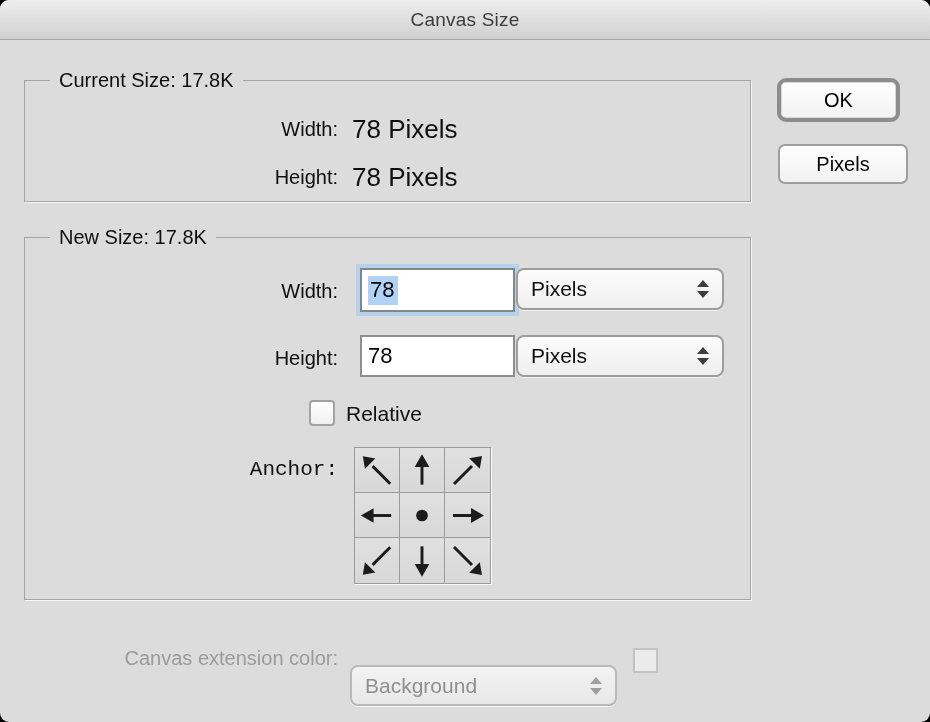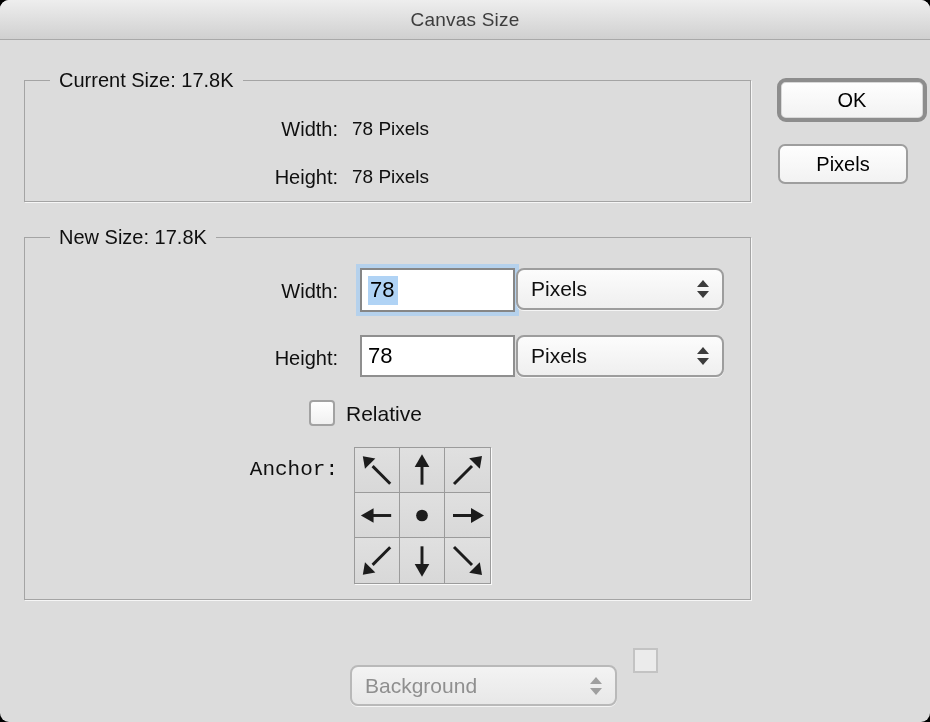--- a/index.html
+++ b/index.html
@@ -21,21 +21,21 @@
     box-shadow:1px 1px 0 rgba(255,255,255,.75);
   }
   .legend {
     position:absolute; background:#dcdcdc; padding:0 9px;
     font-size:20px; line-height:26px; color:#0f0f0f; white-space:nowrap;
   }
   .lbl {
     position:absolute; font-size:20px; line-height:24px; color:#0f0f0f;
     text-align:right; white-space:nowrap;
   }
-  .val { position:absolute; font-size:19px; line-height:24px; color:#0f0f0f; white-space:nowrap; }
+  .val { position:absolute; font-size:26px; line-height:24px; color:#0f0f0f; white-space:nowrap; }
   .btn {
     position:absolute; display:flex; align-items:center; justify-content:center;
     font-size:20px; color:#000;
     background:linear-gradient(#fefefe, #f2f2f2);
   }
   .btn.default { border:4px solid #8d8d8d; border-radius:9px; box-shadow:inset 0 0 0 1px #d8d8d8; }
   .btn.normal  { border:2px solid #9e9e9e; border-radius:7px; }
   .textfield {
     position:absolute; background:#fff; border:2px solid #8f8f8f;
     font-size:22px; color:#000; display:flex; align-items:center; padding-left:6px;margin-left:13px;
@@ -90,21 +90,21 @@
     <span class="title">Canvas Size</span>
   </div>
 
   <div class="fieldset" style="left:24px; top:80px; width:727px; height:122px;"></div>
   <span class="legend" style="left:50px; top:67px;">Current Size: 17.8K</span>
   <span class="lbl" style="left:24px; top:117px; width:314px;">Width:</span>
   <span class="val" style="left:352px; top:117px;">78 Pixels</span>
   <span class="lbl" style="left:24px; top:165px; width:314px;">Height:</span>
   <span class="val" style="left:352px; top:165px;">78 Pixels</span>
 
-  <div class="btn default" style="left:777px; top:78px; width:150px; height:44px;">OK</div>
+  <div class="btn default" style="left:777px; top:78px; width:123px; height:44px;">OK</div>
   <div class="btn normal" style="left:778px; top:144px; width:130px; height:40px;">Pixels</div>
 
   <div class="fieldset" style="left:24px; top:237px; width:727px; height:363px;"></div>
   <span class="legend" style="left:50px; top:224px;">New Size: 17.8K</span>
 
   <span class="lbl" style="left:24px; top:279px; width:314px;">Width:</span>
   <div class="textfield focused" style="left:347px; top:268px; width:155px; height:44px;">
     <span class="selection">78</span>
   </div>
   <div class="dropdown" style="left:516px; top:268px; width:208px; height:42px;">
@@ -180,20 +180,21 @@
         </svg>
     </div>
     <div class="anchor-cell">
       <svg width="45" height="45" viewBox="0 0 45 45">
           <path d="M9 9 L27 27" stroke="#1c1c1c" stroke-width="3" fill="none"></path>
           <polygon points="37,37 34.8,24.2 24.2,34.8" fill="#1c1c1c"></polygon>
         </svg>
     </div>
   </div>
 
+  <span class="lbl disabled-text" style="left:24px; top:646px; width:314px;">Canvas extension color:</span>
   <div class="dropdown disabled" style="left:350px; top:637px; width:267px; height:41px;">
     <span>Background</span>
     <span class="stepper">
         <span class="tri-up"></span>
         <span class="tri-down"></span>
       </span>
   </div>
   <div class="swatch" style="left:633px; top:648px;"></div>
 
 </div>

